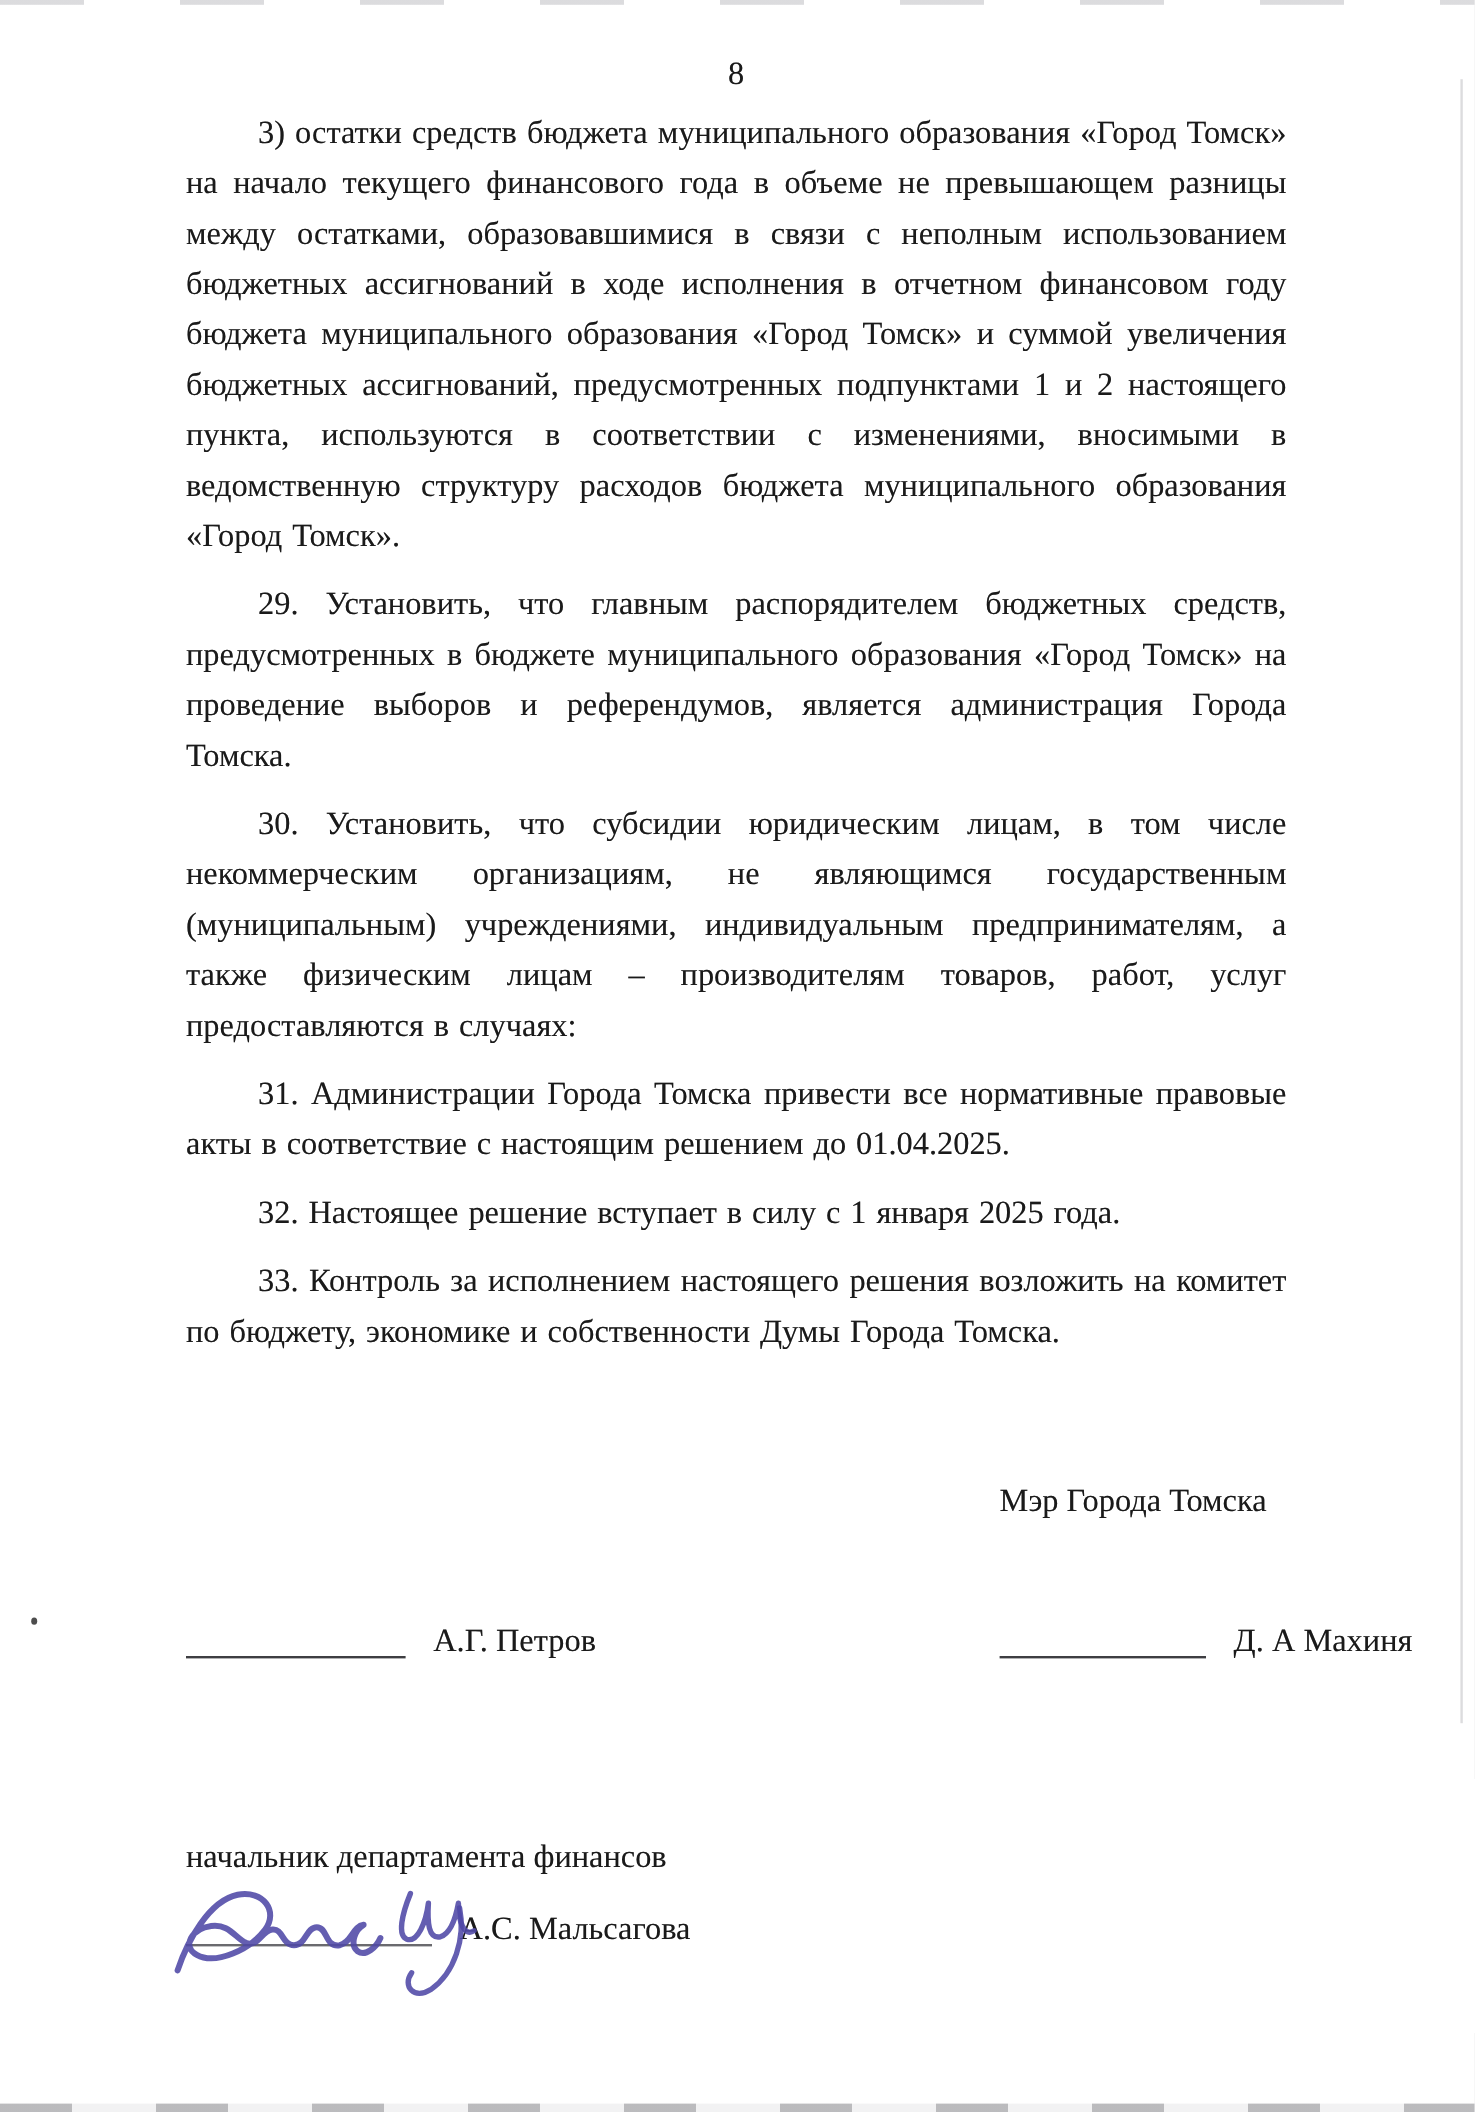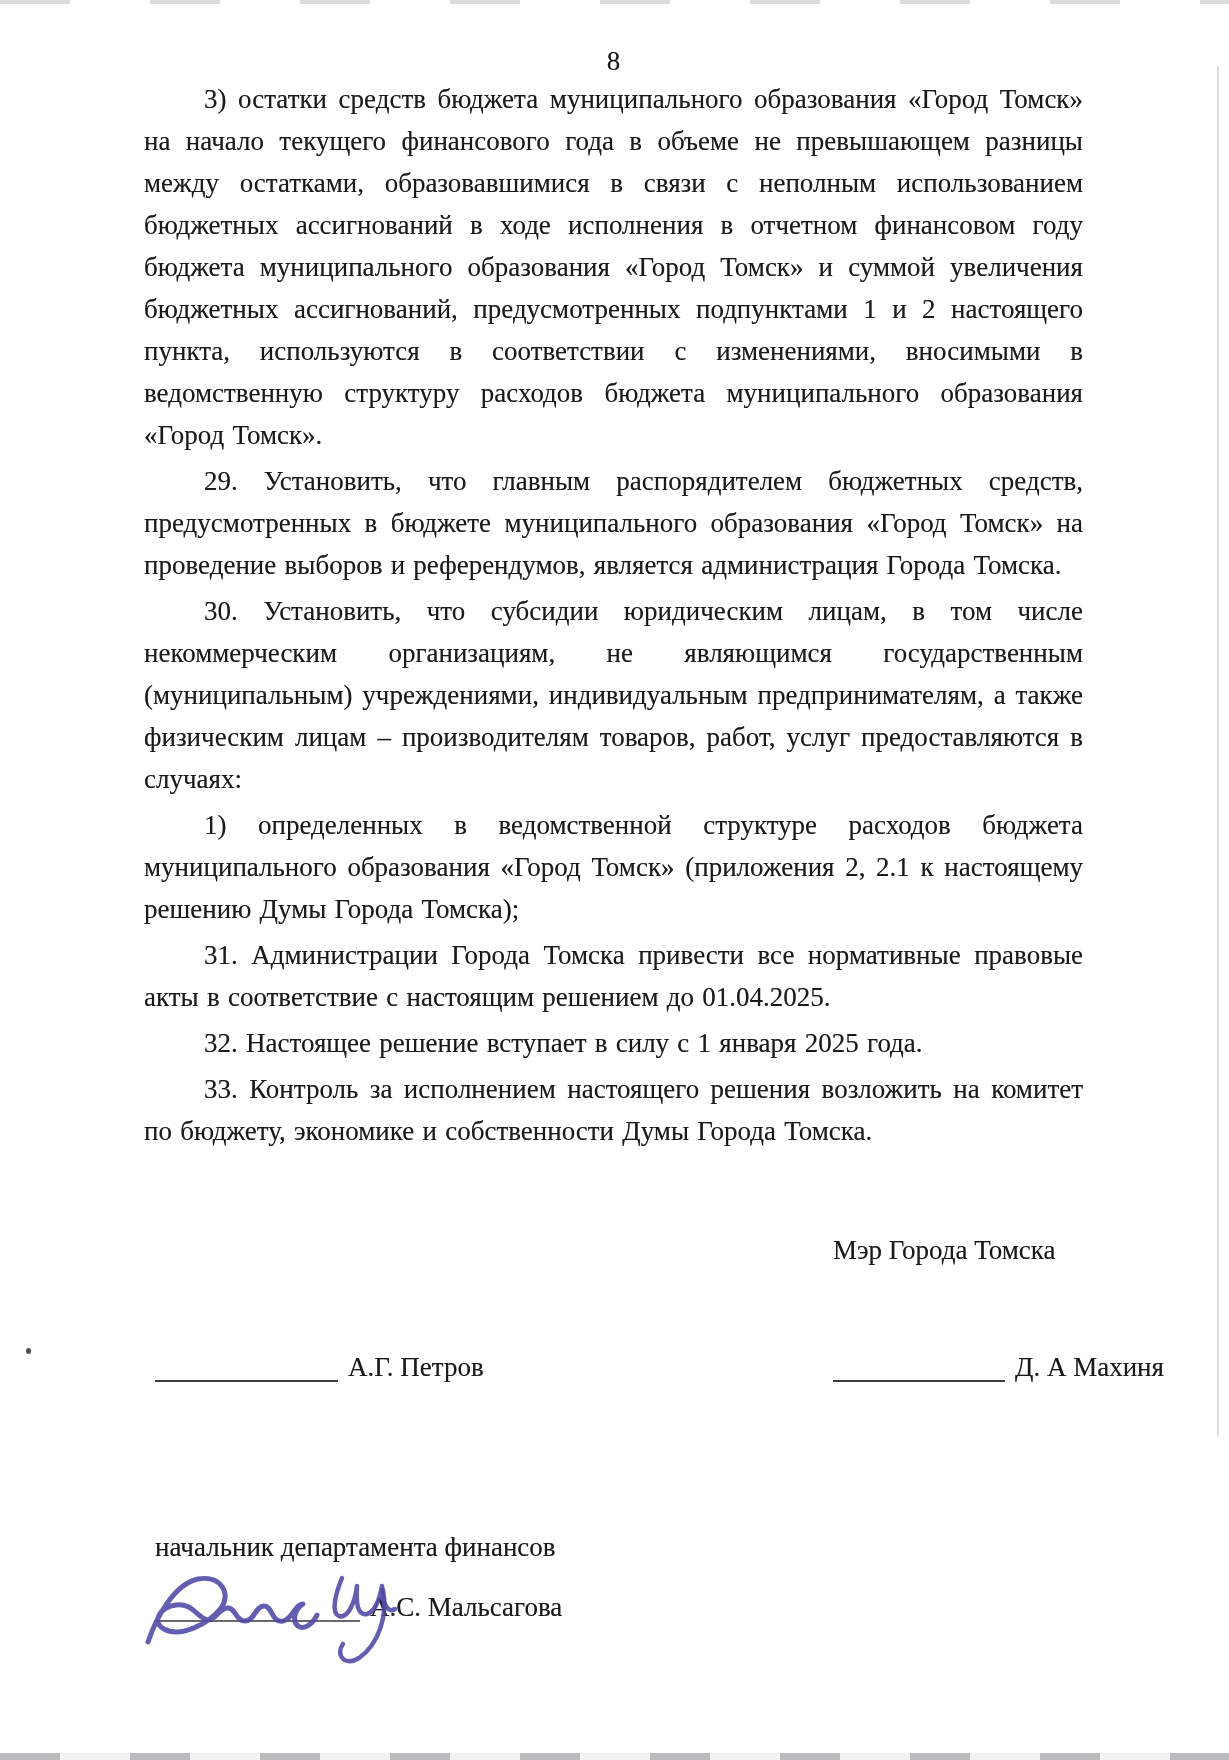--- a/index.html
+++ b/index.html
@@ -36,35 +36,35 @@
     background:#2e2e2e; border-radius:50%; opacity:.85;
   }
 
   .page-number {
     position:absolute; top:46px; left:140px; width:947px;
     text-align:center; font-size:27px; line-height:30px;
   }
 
   .body-text { position:absolute; left:140px; top:74px; width:947px; }
   .para {
-    margin:4px;
+    margin:15px;
     font-size:27px;
     line-height:42px;
     text-align:justify;
     text-indent:60px;
     word-spacing:1.5px;
   }
 
   .sig-title { position:absolute; font-size:27px; line-height:36px; }
   .deputy-title { left:155px; top:1232px; }
   .mayor-title  { left:833px; top:1232px; }
   .bottom-title { left:155px; top:1530px; line-height:34px; }
 
   .sig-row {
-    position:absolute; display:flex; align-items:flex-end; gap:10px;
+    position:absolute; display:flex; align-items:flex-end; gap:23px;
     font-size:27px; height:32px;
   }
   .left-row   { left:155px; top:1350px; }
   .right-row  { left:833px; top:1350px;align-items:flex-end; }
   .bottom-row { left:155px; top:1590px; }
   .sig-line {
     display:inline-block; height:30px;
     border-bottom:2px solid #3e3e42;
   }
   .left-row .sig-line   { width:183px; }
@@ -93,21 +93,20 @@
   <div class="edge-right"></div>
   <div class="edge-bottom"></div>
   <div class="stray-dot"></div>
 
   <div class="page-number">8</div>
 
   <div class="body-text">
     <p class="para">3) остатки средств бюджета муниципального образования «Город Томск» на начало текущего финансового года в объеме не превышающем разницы между остатками, образовавшимися в связи с неполным использованием бюджетных ассигнований в ходе исполнения в отчетном финансовом году бюджета муниципального образования «Город Томск» и суммой увеличения бюджетных ассигнований, предусмотренных подпунктами 1 и 2 настоящего пункта, используются в соответствии с изменениями, вносимыми в ведомственную структуру расходов бюджета муниципального образования «Город Томск».</p>
     <p class="para">29. Установить, что главным распорядителем бюджетных средств, предусмотренных в бюджете муниципального образования «Город Томск» на проведение выборов и референдумов, является администрация Города Томска.</p>
     <p class="para">30. Установить, что субсидии юридическим лицам, в том числе некоммерческим организациям, не являющимся государственным (муниципальным) учреждениями, индивидуальным предпринимателям, а также физическим лицам – производителям товаров, работ, услуг предоставляются в случаях:</p>
-    <p class="para">1) определенных в ведомственной структуре расходов бюджета муниципального образования «Город Томск» (приложения 2, 2.1 к настоящему решению Думы Города Томска);</p>
     <p class="para">31. Администрации Города Томска привести все нормативные правовые акты в соответствие с настоящим решением до 01.04.2025.</p>
     <p class="para">32. Настоящее решение вступает в силу с 1 января 2025 года.</p>
     <p class="para">33. Контроль за исполнением настоящего решения возложить на комитет по бюджету, экономике и собственности Думы Города Томска.</p>
   </div>
 
 
   <div class="sig-title mayor-title">Мэр Города Томска</div>
 
   <div class="sig-row left-row">
     <span class="sig-line"></span>

